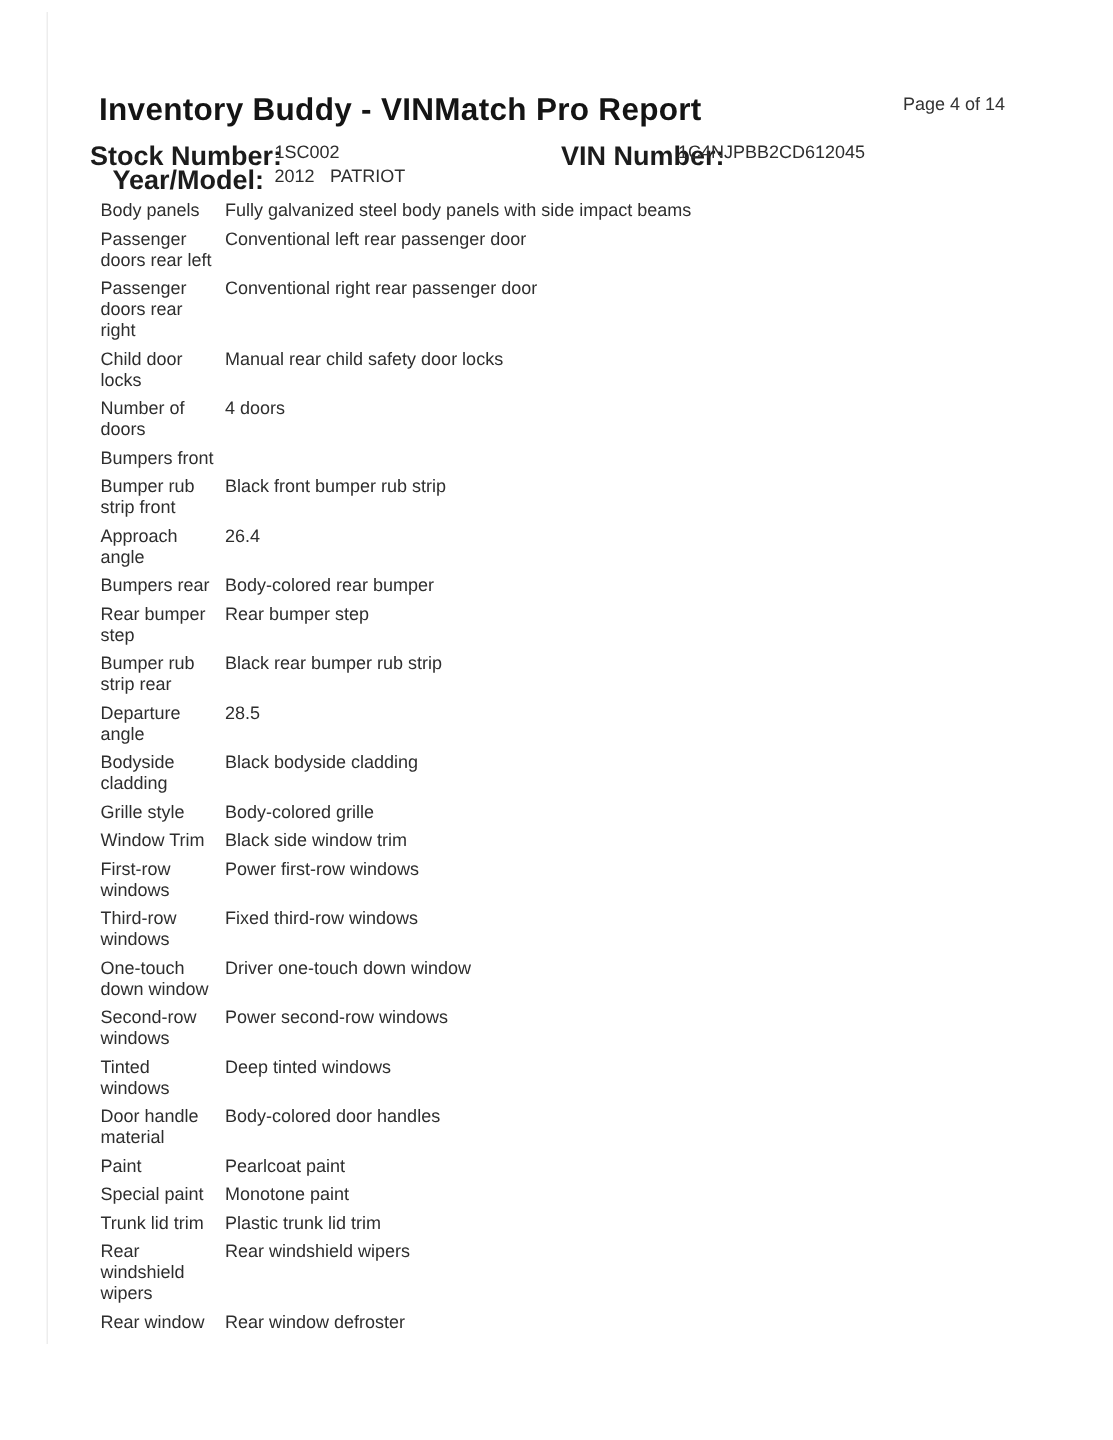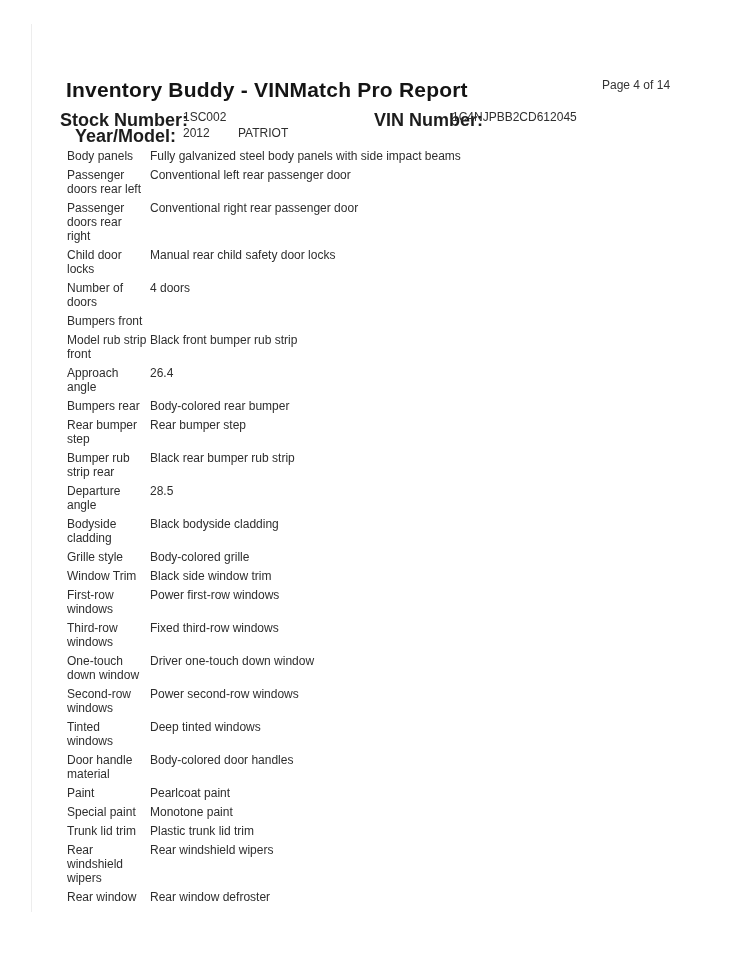--- a/index.html
+++ b/index.html
@@ -3,21 +3,21 @@
 <meta charset="utf-8">
 <style>
   * { margin: 0; padding: 0; box-sizing: border-box; }
   html, body {
     width: 742px; height: 960px;
     background: #ffffff;
     font-family: "Liberation Sans", sans-serif;
     color: #2e2e2e;
     overflow: hidden;
   }
-  .sheet { position: relative; width: 742px; height: 832px; background: #ffffff; margin-top: 16px; }
+  .sheet { position: relative; width: 742px; height: 832px; background: #ffffff; }
 
   .scan-edge {
     position: absolute; left: 31px; top: 8px;
     width: 1px; height: 888px;
     background: #ededed;
   }
 
   .report-title {
     position: absolute; left: 66px; top: 62px;
     font-size: 21px; font-weight: bold; color: #141414;
@@ -42,21 +42,21 @@
   }
   .hdr-label.right-col { left: 60px; width: 116px; text-align: right; }
 
   .row-stock { top: 94px; }
   .row-yearmodel { top: 110px; }
 
   .stock-value { left: 183px; }
   .vin-label   { left: 374px; }
   .vin-value   { left: 452px; }
   .year-value  { left: 183px; }
-  .model-value { left: 238px; }
+  .model-value { left: 220px; }
 
   .spec-table {
     position: absolute; left: 67px; top: 133px;
     width: 620px;
   }
   .spec-row {
     display: flex;
     align-items: flex-start;
     margin-bottom: 5px;
     font-size: 12px;
@@ -117,21 +117,21 @@
     <div class="spec-row">
       <div class="spec-label">Number of doors</div>
       <div class="spec-value">4 doors</div>
     </div>
 
     <div class="spec-row">
       <div class="spec-label">Bumpers front</div>
     </div>
 
     <div class="spec-row">
-      <div class="spec-label">Model rub strip front</div>
+      <div class="spec-label">Bumper rub strip front</div>
       <div class="spec-value">Black front bumper rub strip</div>
     </div>
 
     <div class="spec-row">
       <div class="spec-label">Approach angle</div>
       <div class="spec-value">26.4</div>
     </div>
 
     <div class="spec-row">
       <div class="spec-label">Bumpers rear</div>

